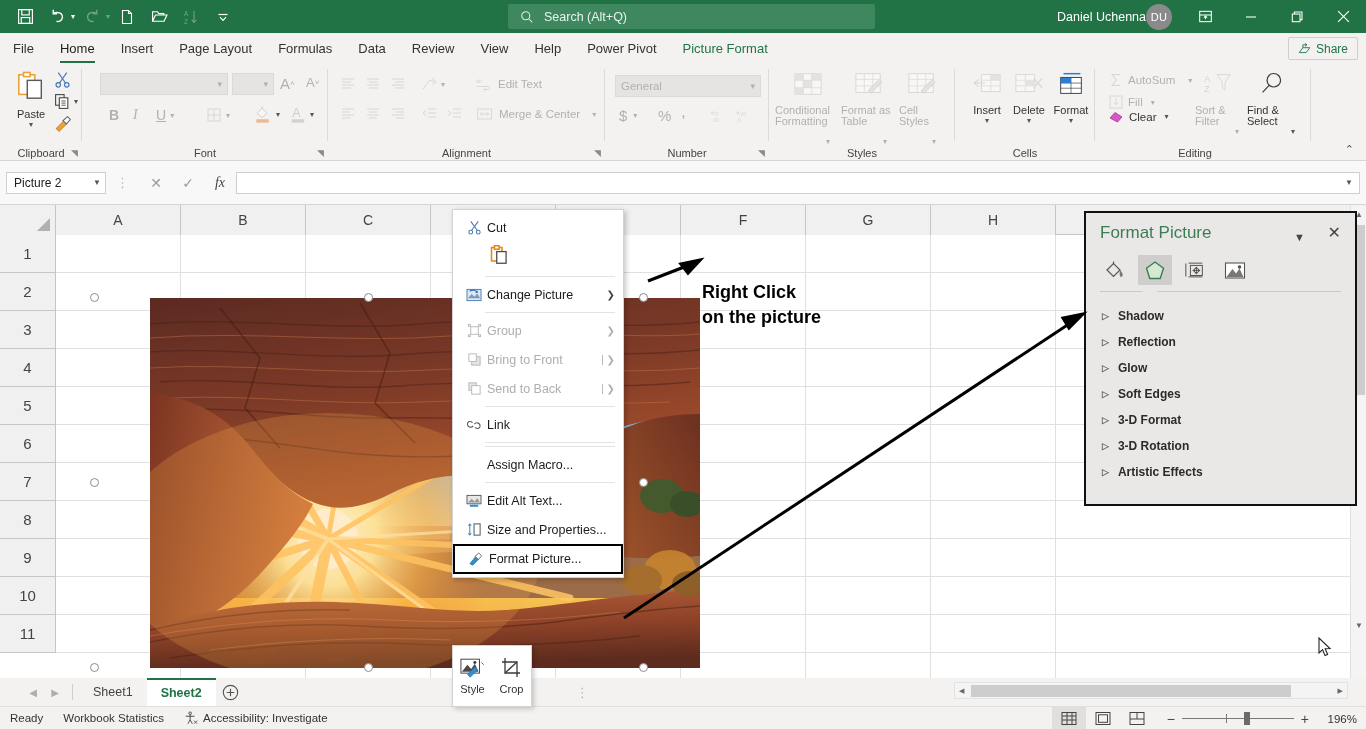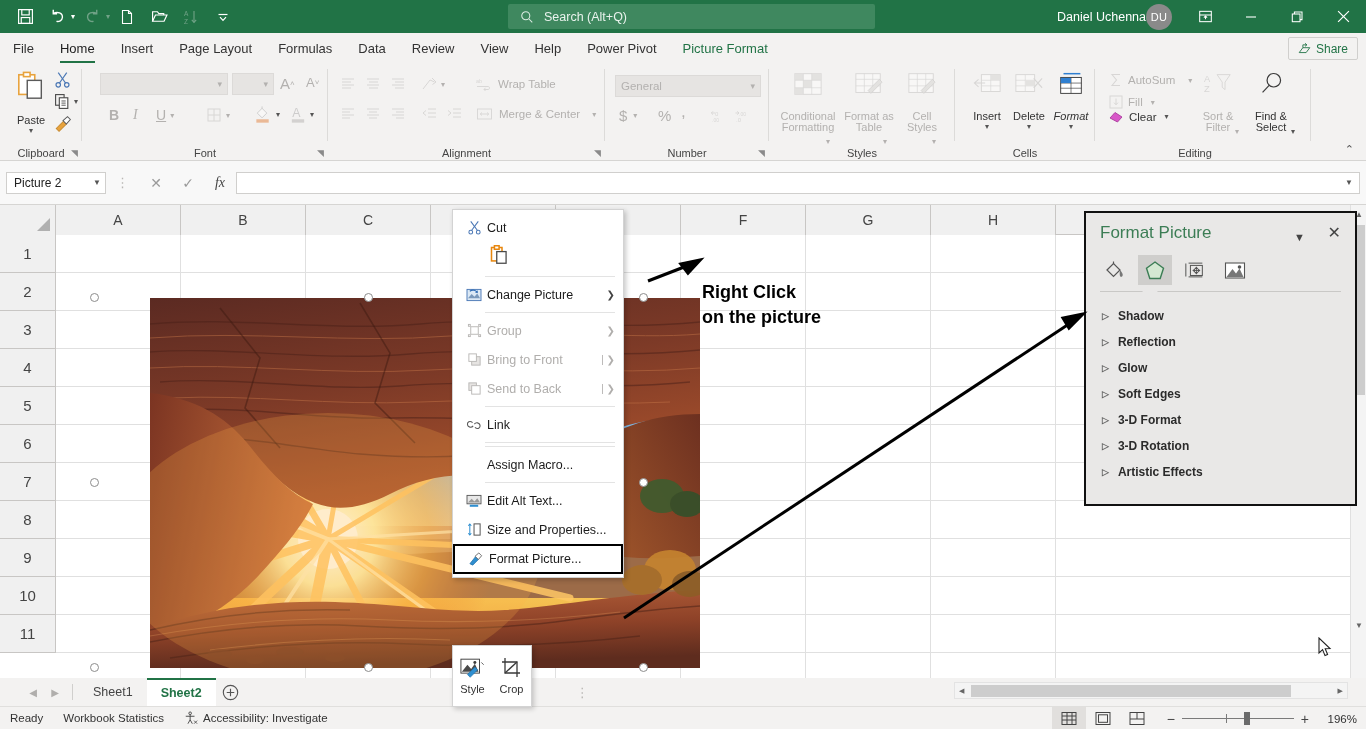--- a/index.html
+++ b/index.html
@@ -82,21 +82,21 @@
   .rgroup .glabel {
     position:absolute; bottom:2px; left:0; width:100%;
     text-align:center; font-size:11px; color:#444;
   }
   .rgroup .gsep { position:absolute; right:0; top:6px; bottom:20px; width:1px; background:#dcdbd9; }
   .dlg { position:absolute; bottom:3px; right:4px; font-size:9px; color:#8a8a8a; }
   .dis { color:#b3b1af !important; }
   .dis svg { opacity:.42; }
   .rbtn { position:absolute; display:flex; flex-direction:column; align-items:center;
           font-size:11px; color:#333; }
-  .rbtn .lbl { margin-top:14px; line-height:11px; text-align:center; }
+  .rbtn .lbl { margin-top:8px; line-height:11px; }
   .rsm { position:absolute; display:flex; align-items:center; font-size:11.5px; color:#333; }
 
   .combo {
     position:absolute; background:#e6e4e2; border:1px solid #dcdad8;
     display:flex; align-items:center; justify-content:flex-end;
     padding-right:5px; color:#a8a5a3; font-size:9px;
   }
   .combo .ctext { position:absolute; left:5px; font-size:11.5px; color:#b3b1af; }
 
   
@@ -493,21 +493,21 @@
           <path d="M7 2 H15 M7 6 H15 M7 10 H15"></path>
             <path d="M2 3.5 L5 6 L2 8.5"></path>
         </svg>
       </div>
       <div class="rsm dis" style="left:148px; top:14px; gap:6px;">
         <svg width="16" height="14" viewBox="0 0 16 14" fill="none" stroke="#b3b1af" stroke-width=".95">
           <text x="0" y="6" font-size="5.5" fill="#b3b1af" stroke="none" font-family="Liberation Sans">ab</text>
           <path d="M1 9.5 H12 C14 9.5 14 12.5 12 12.5 H8"></path>
             <path d="M9.5 10.8 L8 12.5 L9.5 14"></path>
         </svg>
-        <span>Wrap Table</span>
+        <span>Edit Text</span>
       </div>
       <div class="rsm dis" style="left:148px; top:44px; gap:6px;">
         <svg width="17" height="14" viewBox="0 0 17 14" fill="none" stroke="#b3b1af" stroke-width=".95">
           <rect x="1.5" y="2" width="14" height="10"></rect>
             <path d="M4.5 7 H12.5"></path>
             <path d="M6 5.5 L4.2 7 L6 8.5"></path>
             <path d="M11 5.5 L12.8 7 L11 8.5"></path>
         </svg>
         <span>Merge &amp; Center</span>
         <span style="font-size:8px; color:#b3b1af; margin-left:6px;">▾</span>
@@ -606,21 +606,21 @@
         <span class="lbl" style="color:#333;">Delete</span>
         <span style="font-size:8px; color:#555; line-height:9px;">▾</span>
       </div>
       <div class="rbtn" style="left:96px; top:8px; width:40px;">
         <svg width="30" height="26" viewBox="0 0 32 26">
           <path d="M8 2 H26" stroke="#2f7fd0" stroke-width="1.6"></path>
           <rect x="5" y="6" width="22" height="17" fill="#fff" stroke="#3a3a3a"></rect>
           <path d="M5 12 H27 M5 17.5 H27 M16 6 V23" stroke="#3a3a3a" stroke-width=".7"></path>
           <rect x="5" y="6.5" width="11" height="5.5" fill="#2f7fd0"></rect>
         </svg>
-        <span class="lbl" style="color:#333;font-style:italic;">Format</span>
+        <span class="lbl" style="color:#333;">Format</span>
         <span style="font-size:8px; color:#555; line-height:9px;">▾</span>
       </div>
       <div class="glabel">Cells</div>
       <div class="gsep"></div>
     </div>
 
     <div class="rgroup" style="left:1095px; width:200px;">
       <div class="rsm dis" style="left:14px; top:10px; gap:5px;">
         <svg width="14" height="14" viewBox="0 0 14 14" stroke="#b3b1af" fill="none" stroke-width="1.1">
           <path d="M11 1.5 H3 L7.5 7 L3 12.5 H11"></path>

